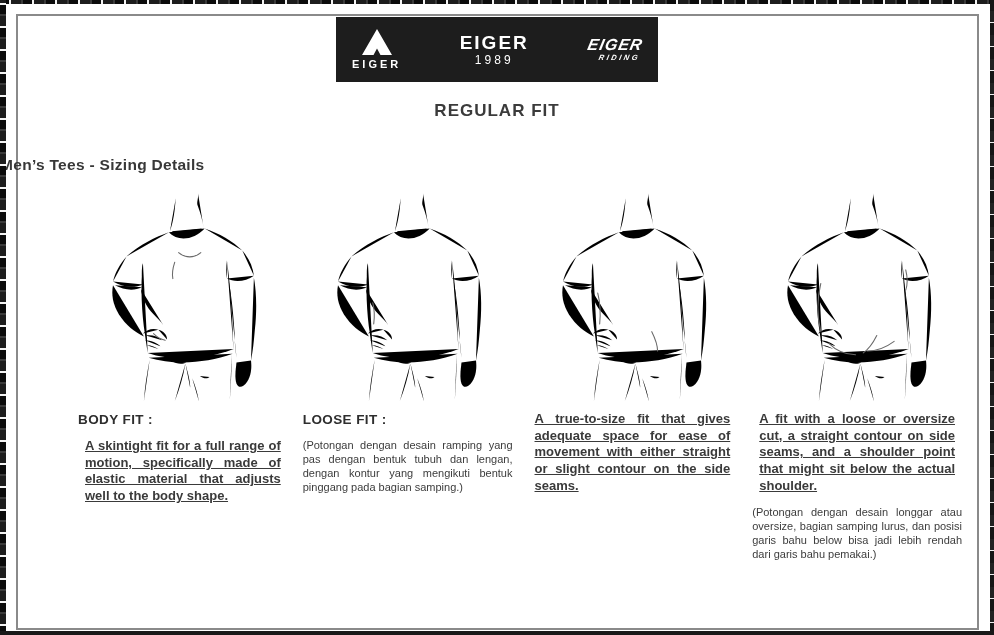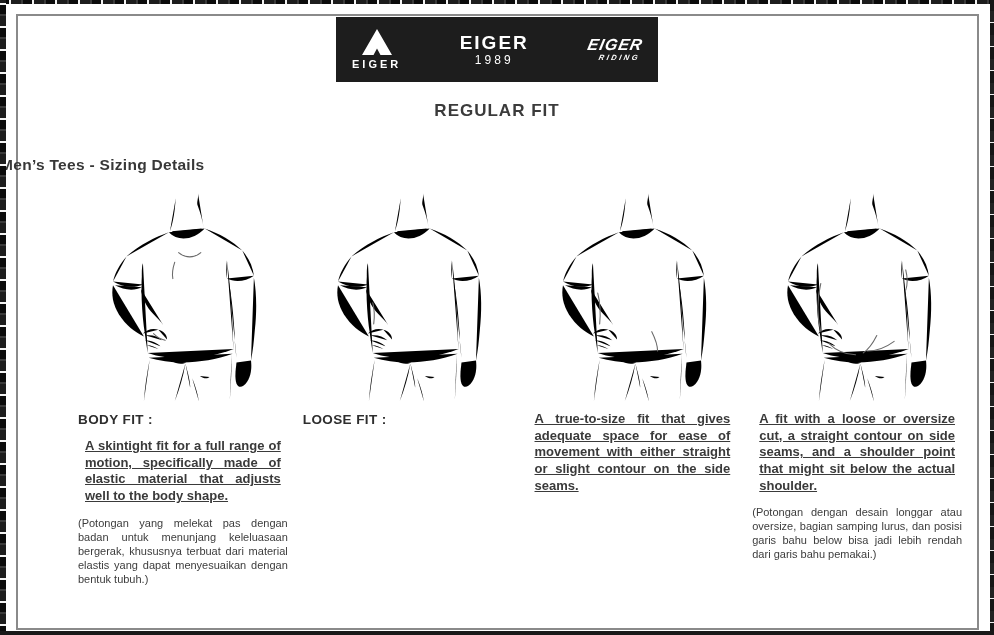--- a/index.html
+++ b/index.html
@@ -146,29 +146,29 @@
 
   <div class="fit-col">
     <svg class="figure" viewBox="0 0 200 220" aria-label="man-in-body-fit-tshirt-line-drawing">
       <use href="#tee-figure"></use>
       <path class="soft" d="M96 66 C103 72 112 72 119 66"></path>
       <path class="soft" d="M92 76 C90 82 89 88 90 93"></path>
       <path class="soft" d="M70 150 C74 154 78 156 82 157"></path>
     </svg>
     <div class="fit-title">BODY FIT :</div>
     <p class="fit-en">A skintight fit for a full range of motion, specifically made of elastic material that adjusts well to the body shape.</p>
-    <p class="fit-id">(Potongan yang melekat pas dengan badan untuk menunjang keleluasaan bergerak, khususnya terbuat dari material elastis yang dapat menyesuaikan dengan bentuk tubuh.)</p>
   </div>
 
   <div class="fit-col">
     <svg class="figure" viewBox="0 0 200 220" aria-label="man-in-slim-fit-tshirt-line-drawing">
       <use href="#tee-figure"></use>
       <path class="soft" d="M64 118 C66 126 66 133 65 140"></path>
     </svg>
     <div class="fit-title">LOOSE FIT :</div>
+    <p class="fit-id">(Potongan dengan desain ramping yang pas dengan bentuk tubuh dan lengan, dengan kontur yang mengikuti bentuk pinggang pada bagian samping.)</p>
   </div>
 
   <div class="fit-col">
     <svg class="figure" viewBox="0 0 200 220" aria-label="man-in-regular-fit-tshirt-line-drawing">
       <use href="#tee-figure"></use>
       <path class="soft" d="M120 148 C124 156 126 162 126 168"></path>
       <path class="soft" d="M64 108 C67 120 67 130 66 140"></path>
     </svg>
     <p class="fit-en">A true-to-size fit that gives adequate space for ease of movement with either straight or slight contour on the side seams.</p>
   </div>

